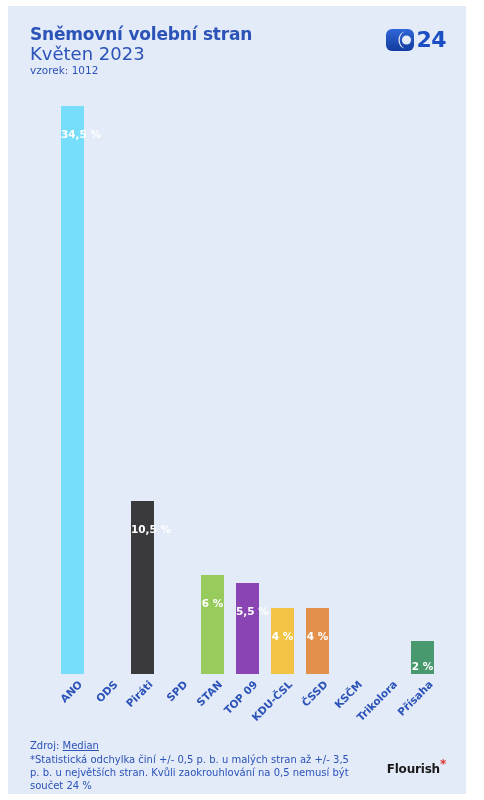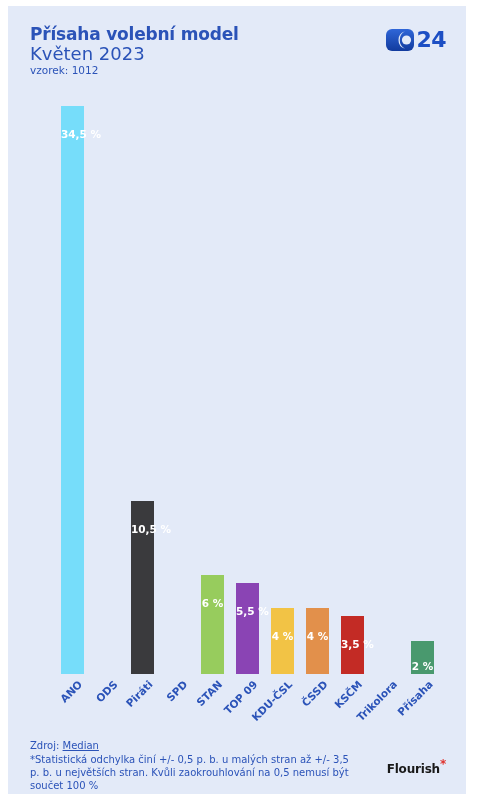--- a/index.html
+++ b/index.html
@@ -194,21 +194,21 @@
     vertical-align: super;
     line-height: 0;
   }
 </style>
 </head>
 <body>
 
 <div id="card">
 
   <div id="header">
-    <div id="title">Přísaha volební model</div>
+    <div id="title">Sněmovní volební stran</div>
     <div id="subtitle">Květen 2023</div>
     <div id="meta1">vzorek: 1012</div>
 
     <div id="logo">
       <span class="mark">
         <svg width="30" height="24" viewBox="0 0 30 24" xmlns="http://www.w3.org/2000/svg">
           <defs>
             <linearGradient id="lg" x1="0" y1="0" x2="0" y2="1">
               <stop offset="0%" stop-color="#2f66d8"></stop>
               <stop offset="100%" stop-color="#123b9e"></stop>
@@ -242,24 +242,20 @@
           <div class="bar-value" style="bottom: 57px;">5,5 %</div>
         </div>
         <div class="bar-slot" style="left: 216px; width: 23px;">
           <div class="bar" style="height: 66px; background: rgb(242, 195, 69);"></div>
           <div class="bar-value" style="bottom: 32px;">4 %</div>
         </div>
         <div class="bar-slot" style="left: 251px; width: 23px;">
           <div class="bar" style="height: 66px; background: rgb(226, 144, 75);"></div>
           <div class="bar-value" style="bottom: 32px;">4 %</div>
         </div>
-        <div class="bar-slot" style="left: 286px; width: 23px;">
-          <div class="bar" style="height: 58px; background: rgb(195, 43, 37);"></div>
-          <div class="bar-value" style="bottom: 24px;">3,5 %</div>
-        </div>
         <div class="bar-slot" style="left: 356px; width: 23px;">
           <div class="bar" style="height: 33px; background: rgb(73, 153, 110);"></div>
           <div class="bar-value" style="bottom: 2px;">2 %</div>
         </div>
       </div>
   </div>
 
   <div id="xaxis">
       <div class="xtick" style="left: 24px;">
         <div class="xtick-inner">ANO</div>
@@ -291,17 +287,17 @@
       <div class="xtick" style="left: 339px;">
         <div class="xtick-inner">Trikolora</div>
       </div>
       <div class="xtick" style="left: 374px;">
         <div class="xtick-inner">Přísaha</div>
       </div>
     </div>
 
   <div id="footer">
     <div id="source"><span>Zdroj: </span><u>Median</u></div>
-    <div id="note">*Statistická odchylka činí +/- 0,5 p. b. u malých stran až +/- 3,5 p. b. u největších stran. Kvůli zaokrouhlování na 0,5 nemusí být součet 100 %</div>
+    <div id="note">*Statistická odchylka činí +/- 0,5 p. b. u malých stran až +/- 3,5 p. b. u největších stran. Kvůli zaokrouhlování na 0,5 nemusí být součet 24 %</div>
     <div id="flourish"><span>Flourish</span><span class="star">*</span></div>
   </div>
 
 </div>
 
 </body></html>

